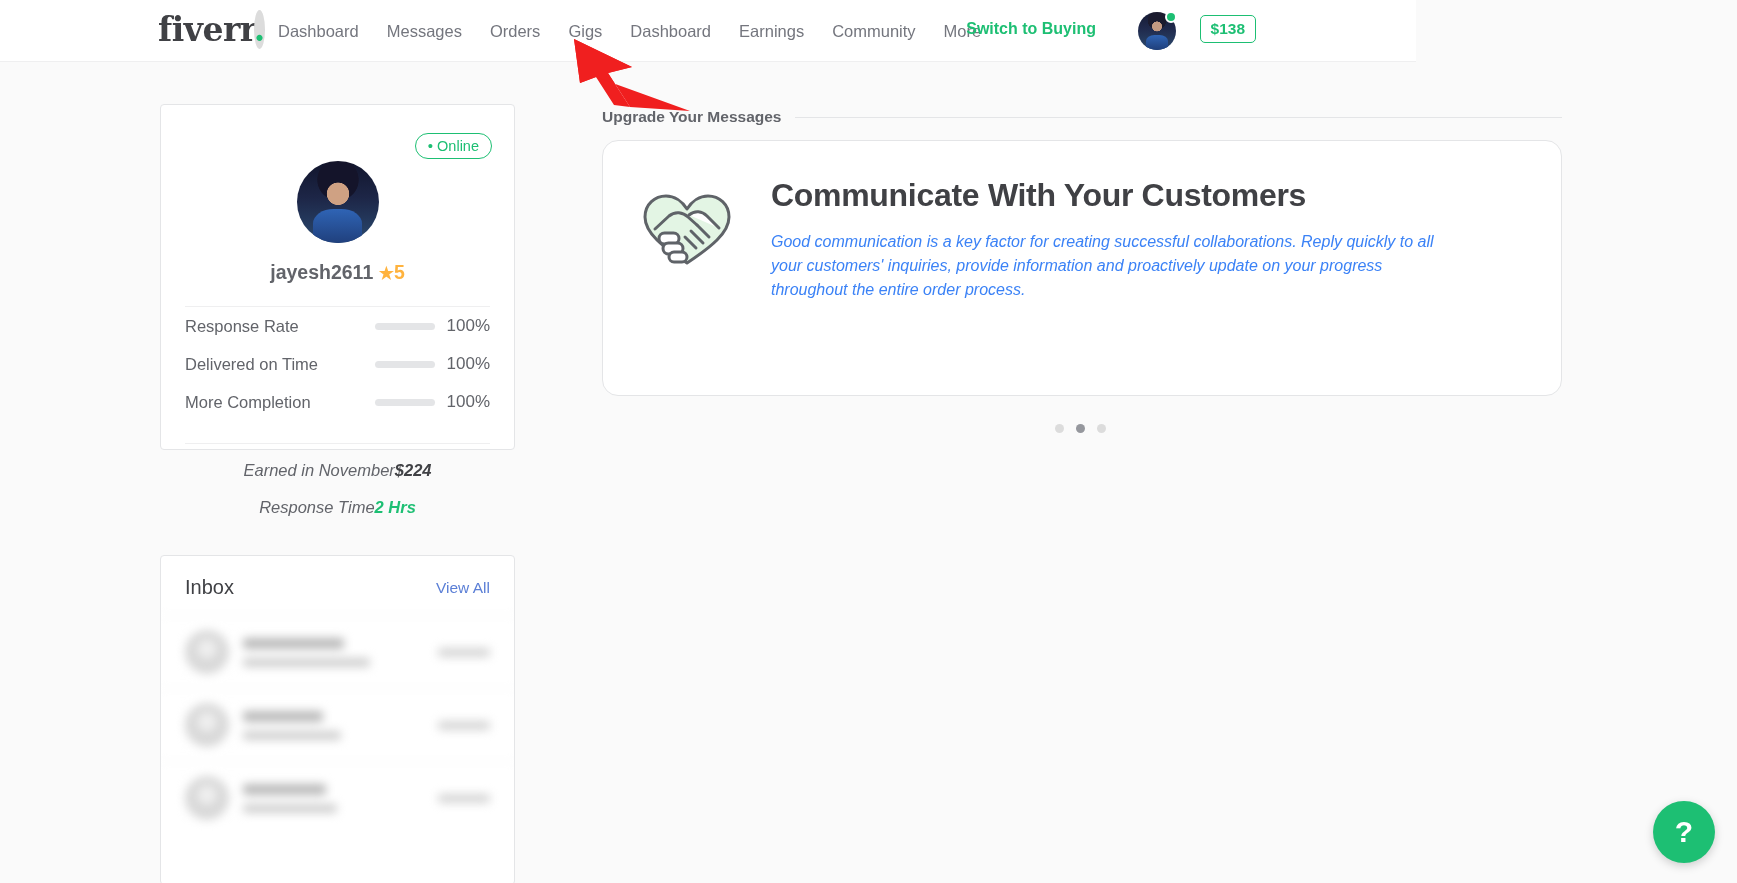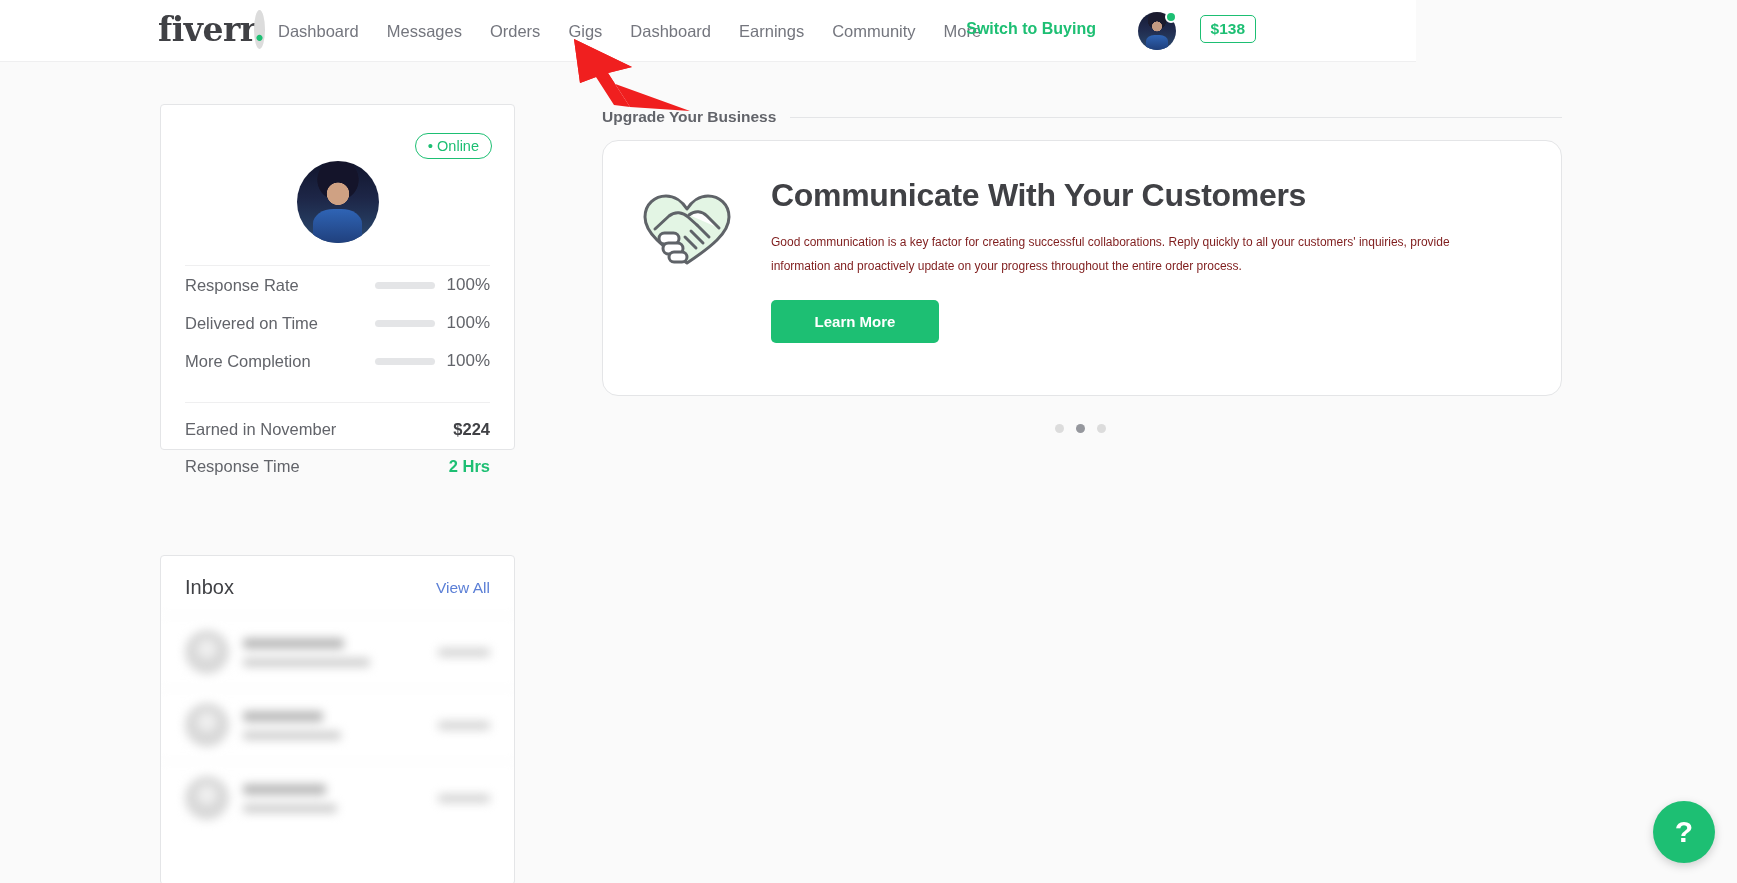--- a/index.html
+++ b/index.html
@@ -122,22 +122,22 @@
   }
   .stat-label { flex: 0 0 190px; }
   .bar-track {
     width: 68px; height: 7px; border-radius: 4px;
     background: #e4e5e7; overflow: hidden; margin-right: 12px;
   }
   .bar-fill { height: 100%; background: #1dbf73; border-radius: 4px; }
   .stat-value { font-size: 17px; color: #62646a; }
 
   .kv-row {
-    display: flex; align-items: center; justify-content: space-between;
-    height: 37px; font-size: 16.5px; color: #62646a;
+    display: flex; align-items: center; justify-content: center;
+    height: 37px; font-size: 16.5px; color: #62646a; font-style: italic;
   }
   .kv-value { font-weight: 700; color: #404145; font-size: 16.5px; }
   .kv-value.green { color: #1dbf73; }
 
   
   .inbox-card {
     position: absolute; left: 160px; top: 555px;
     width: 355px; height: 330px;
     overflow: hidden;
   }
@@ -191,22 +191,23 @@
     background: #fff; border: 1px solid #e4e5e7; border-radius: 16px;
     display: flex; padding: 36px 40px 0 36px;
   }
   .promo-icon { flex: 0 0 110px; padding-top: 14px; }
   .promo-body { flex: 1; padding-left: 22px; }
   .promo-title {
     font-size: 32px; font-weight: 700; color: #404145;
     letter-spacing: -0.3px; margin-bottom: 16px;
   }
   .promo-text {
-    font-size: 12px; line-height: 24px; color: #7f1d1d;
+    font-size: 16px; line-height: 24px; color: #3b82f6;
     max-width: 690px;
+    font-style: italic;
   }
   .learn-btn {
     margin-top: 22px; display: inline-block;
     background: #1dbf73; color: #fff;
     font-size: 15px; font-weight: 700;
     padding: 13px 0; width: 168px; text-align: center;
     border: none; border-radius: 5px; cursor: pointer;
     font-family: "Liberation Sans", sans-serif;
   }
 
@@ -265,20 +266,24 @@
 </svg>
 
 <div class="card profile-card">
   <div class="online-pill">
     <span class="pip">•</span>
     <span>Online</span>
   </div>
 
   <div class="profile-photo"></div>
 
+  <div class="profile-name">
+    <span>jayesh2611</span>
+    <span class="star">★</span><span class="rating">5</span>
+  </div>
 
   <div class="divider"></div>
 
   <div class="stat-row">
     <span class="stat-label">Response Rate</span>
     <span class="bar-track"><span class="bar-fill" style="width:100%"></span></span>
     <span class="stat-value">100%</span>
   </div>
   <div class="stat-row">
     <span class="stat-label">Delivered on Time</span>
@@ -330,42 +335,41 @@
       <div class="msg-body">
         <div class="msg-name" style="width:46%"></div>
         <div class="msg-snippet" style="width:52%"></div>
       </div>
       <div class="msg-time"></div>
     </div>
   </div>
 </div>
 
 <div class="section-head">
-  <span class="section-title">Upgrade Your Business</span>
+  <span class="section-title">Upgrade Your Messages</span>
   <span class="section-rule"></span>
 </div>
 
 <div class="promo-card">
   <div class="promo-icon">
     <svg width="96" height="80" viewBox="0 0 96 80">
       <path d="M48 72 C24 56 6 42 6 26 C6 13 16 5 27 5 C35 5 43 10 48 18 C53 10 61 5 69 5 C80 5 90 13 90 26 C90 42 72 56 48 72 Z" fill="#e3f5e4" stroke="#5f6368" stroke-width="3" stroke-linejoin="round"></path>
       <path d="M50 24 C56 19 63 20 68 25 L80 37" fill="#ffffff" stroke="#5f6368" stroke-width="3" stroke-linecap="round" stroke-linejoin="round"></path>
       <path d="M16 38 L30 25 C36 20 44 21 49 26 L58 34" fill="#e3f5e4" stroke="#5f6368" stroke-width="3" stroke-linecap="round" stroke-linejoin="round"></path>
       <rect x="20" y="42" width="20" height="11" rx="5.5" fill="#ffffff" stroke="#5f6368" stroke-width="3"></rect>
       <rect x="24" y="52" width="20" height="11" rx="5.5" fill="#ffffff" stroke="#5f6368" stroke-width="3"></rect>
       <rect x="30" y="61" width="18" height="10" rx="5" fill="#ffffff" stroke="#5f6368" stroke-width="3"></rect>
       <path d="M58 34 L70 46" stroke="#5f6368" stroke-width="3" stroke-linecap="round"></path>
       <path d="M52 40 L64 52" stroke="#5f6368" stroke-width="3" stroke-linecap="round"></path>
       <path d="M46 46 L57 57" stroke="#5f6368" stroke-width="3" stroke-linecap="round"></path>
     </svg>
   </div>
   <div class="promo-body">
     <div class="promo-title">Communicate With Your Customers</div>
     <div class="promo-text">Good communication is a key factor for creating successful collaborations. Reply quickly to all your customers' inquiries, provide information and proactively update on your progress throughout the entire order process.</div>
-    <button class="learn-btn">Learn More</button>
   </div>
 </div>
 
 <div class="carousel-dots">
   <span class="dot"></span>
   <span class="dot active"></span>
   <span class="dot"></span>
 </div>
 
 <div class="help-fab">

